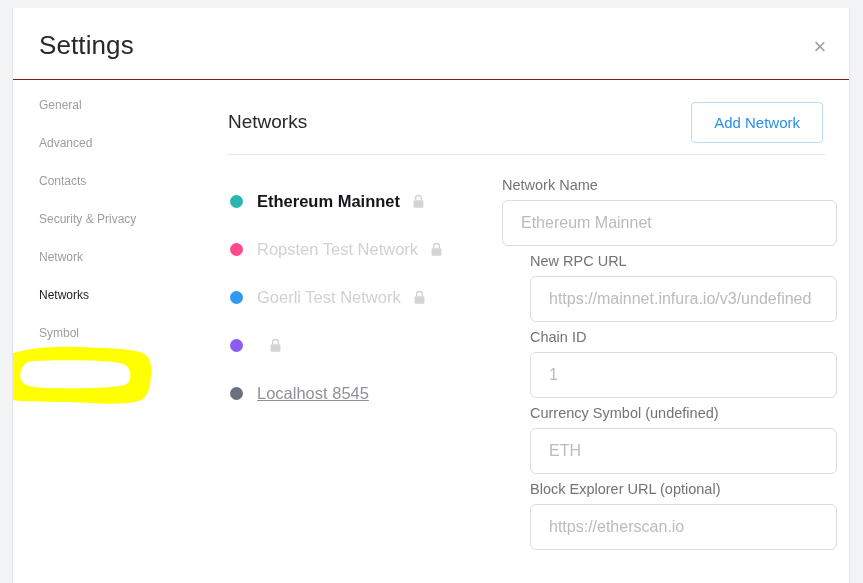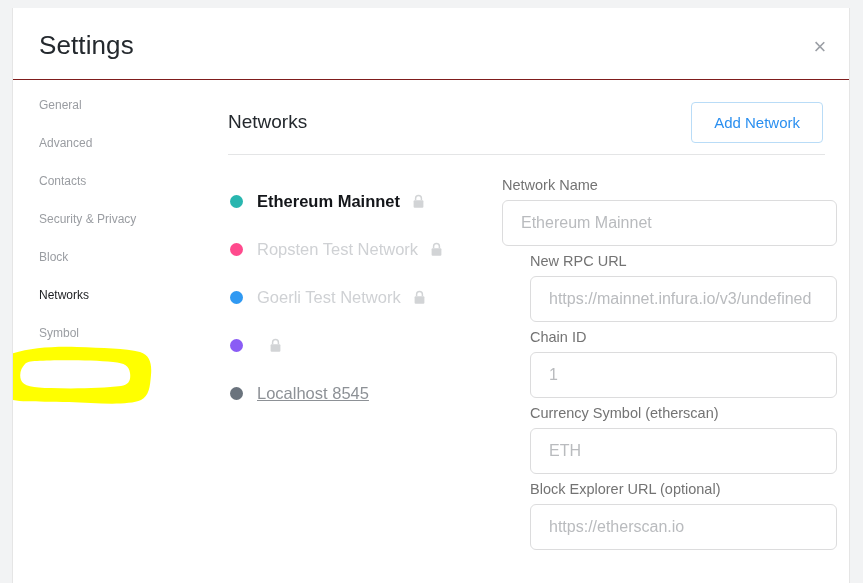--- a/index.html
+++ b/index.html
@@ -252,21 +252,21 @@
       <div class="sidebar-item">
         <span>Advanced</span>
       </div>
       <div class="sidebar-item">
         <span>Contacts</span>
       </div>
       <div class="sidebar-item">
         <span>Security &amp; Privacy</span>
       </div>
       <div class="sidebar-item">
-        <span>Block</span>
+        <span>Network</span>
       </div>
       <div class="sidebar-item active">
         <span>Networks</span>
       </div>
       <div class="sidebar-item">
         <span>Symbol</span>
       </div>
     </div>
 
     <div class="content">
@@ -343,21 +343,21 @@
             <label class="field-label">New RPC URL</label>
             <input class="field-input" type="text" value="" placeholder="https://mainnet.infura.io/v3/undefined" style="">
           </div>
 
           <div class="field">
             <label class="field-label">Chain ID</label>
             <input class="field-input" type="text" value="" placeholder="1" style="">
           </div>
 
           <div class="field">
-            <label class="field-label">Currency Symbol (etherscan)</label>
+            <label class="field-label">Currency Symbol (undefined)</label>
             <input class="field-input" type="text" value="" placeholder="ETH" style="">
           </div>
 
           <div class="field">
             <label class="field-label">Block Explorer URL (optional)</label>
             <input class="field-input" type="text" value="" placeholder="https://etherscan.io" style="">
           </div>
 
         </div>
 

